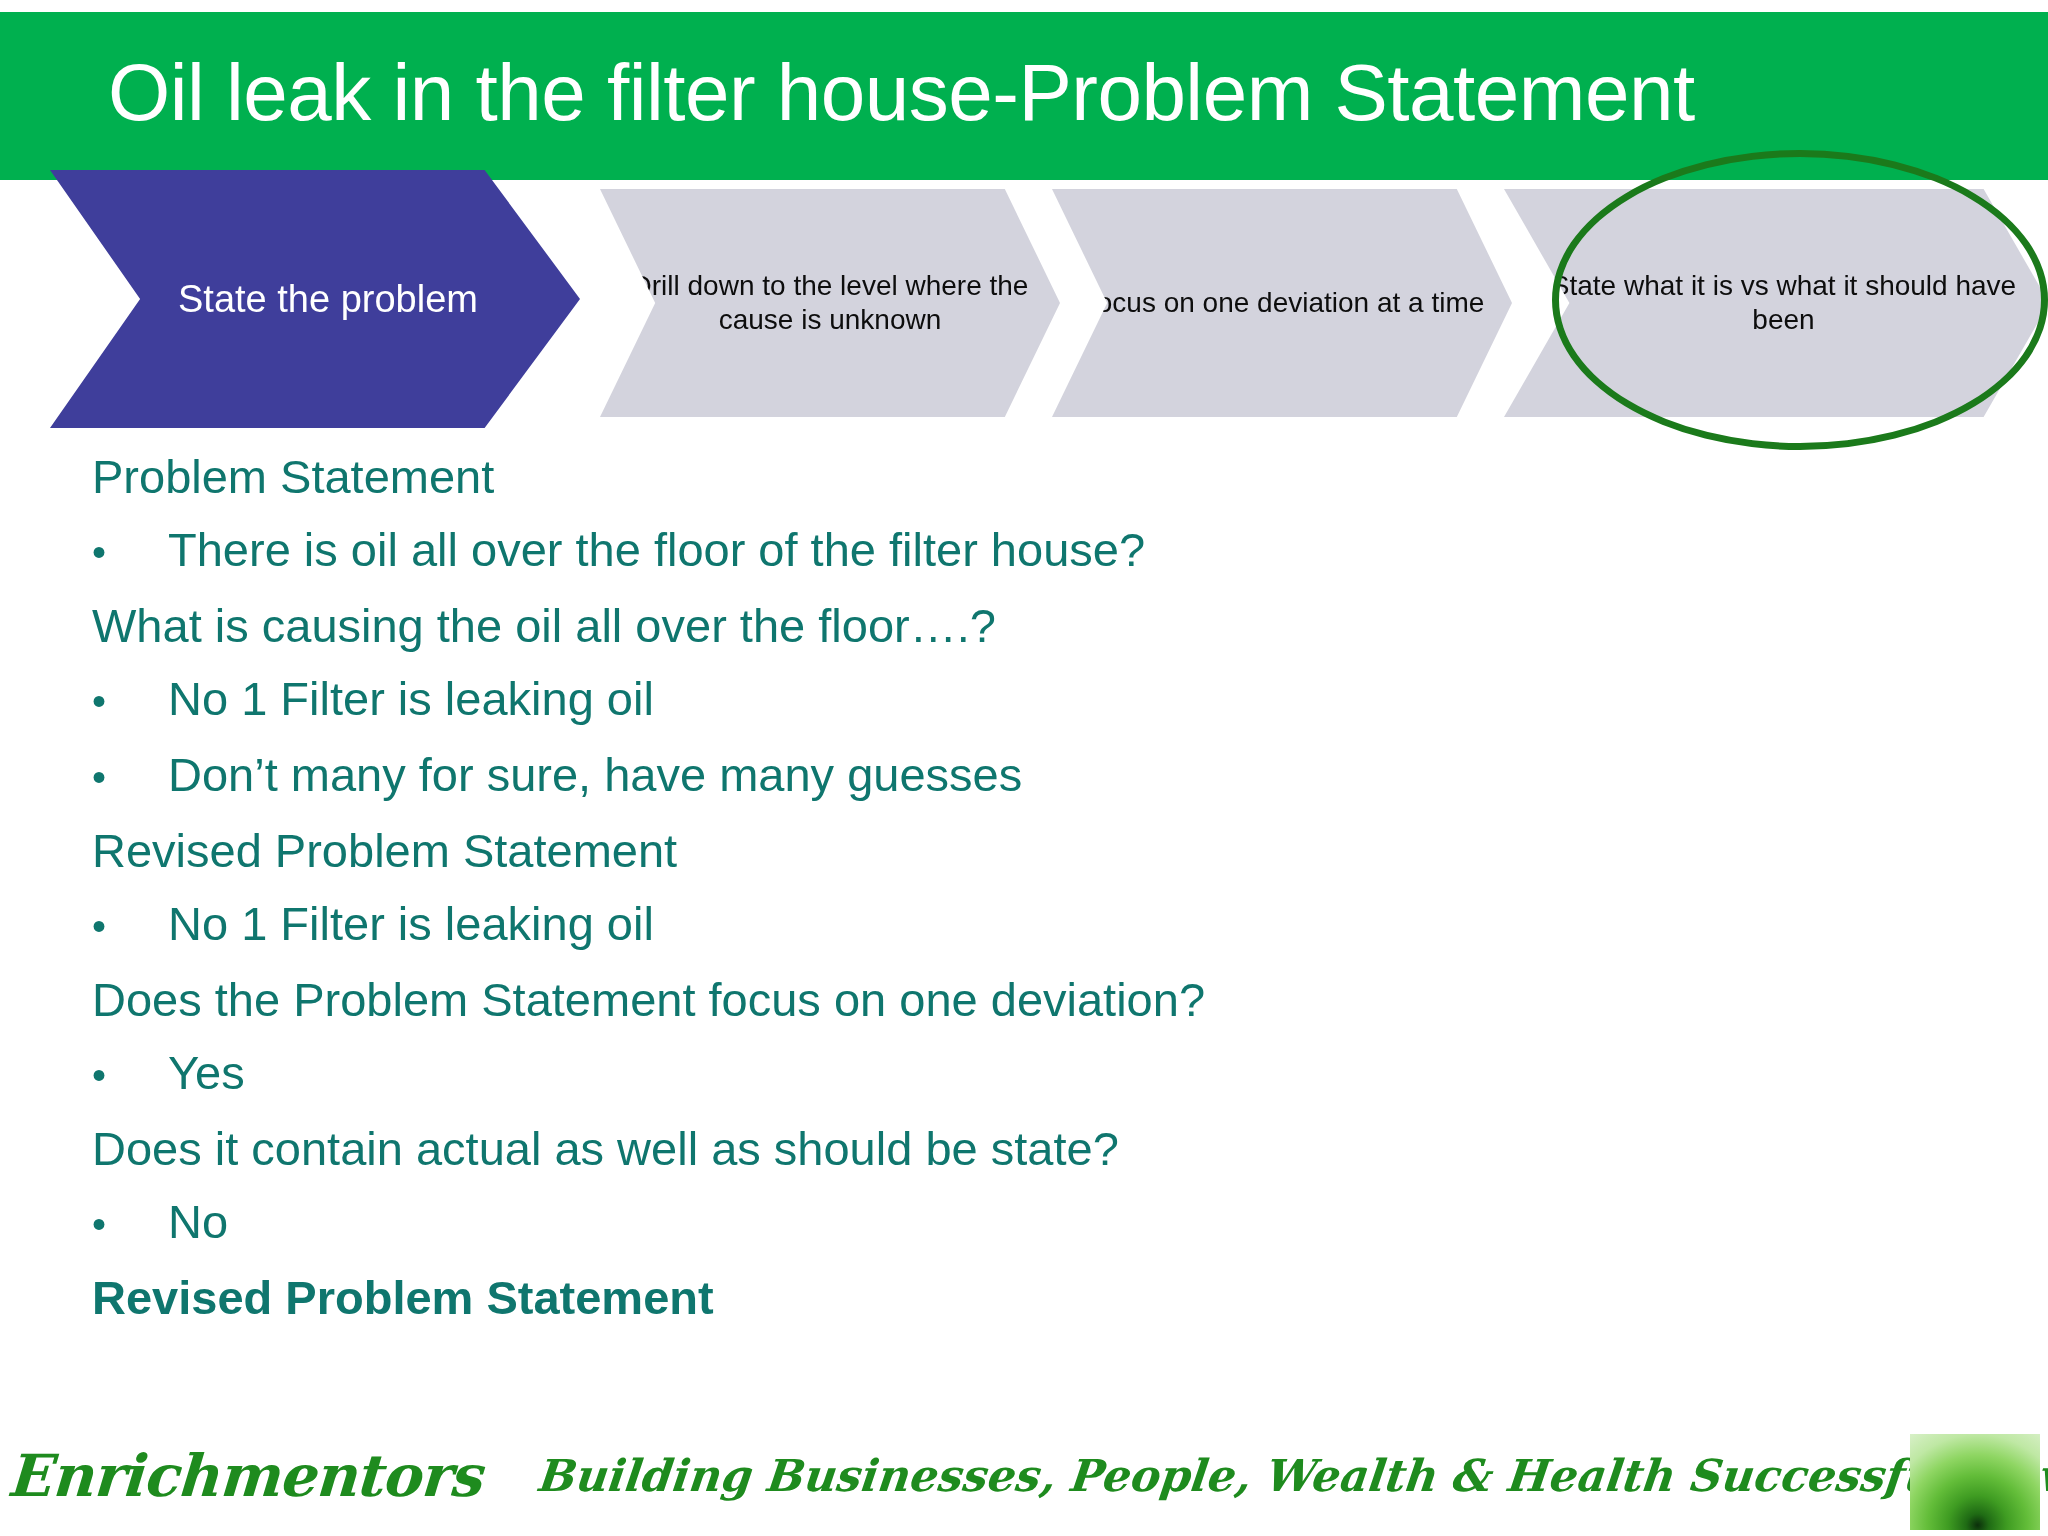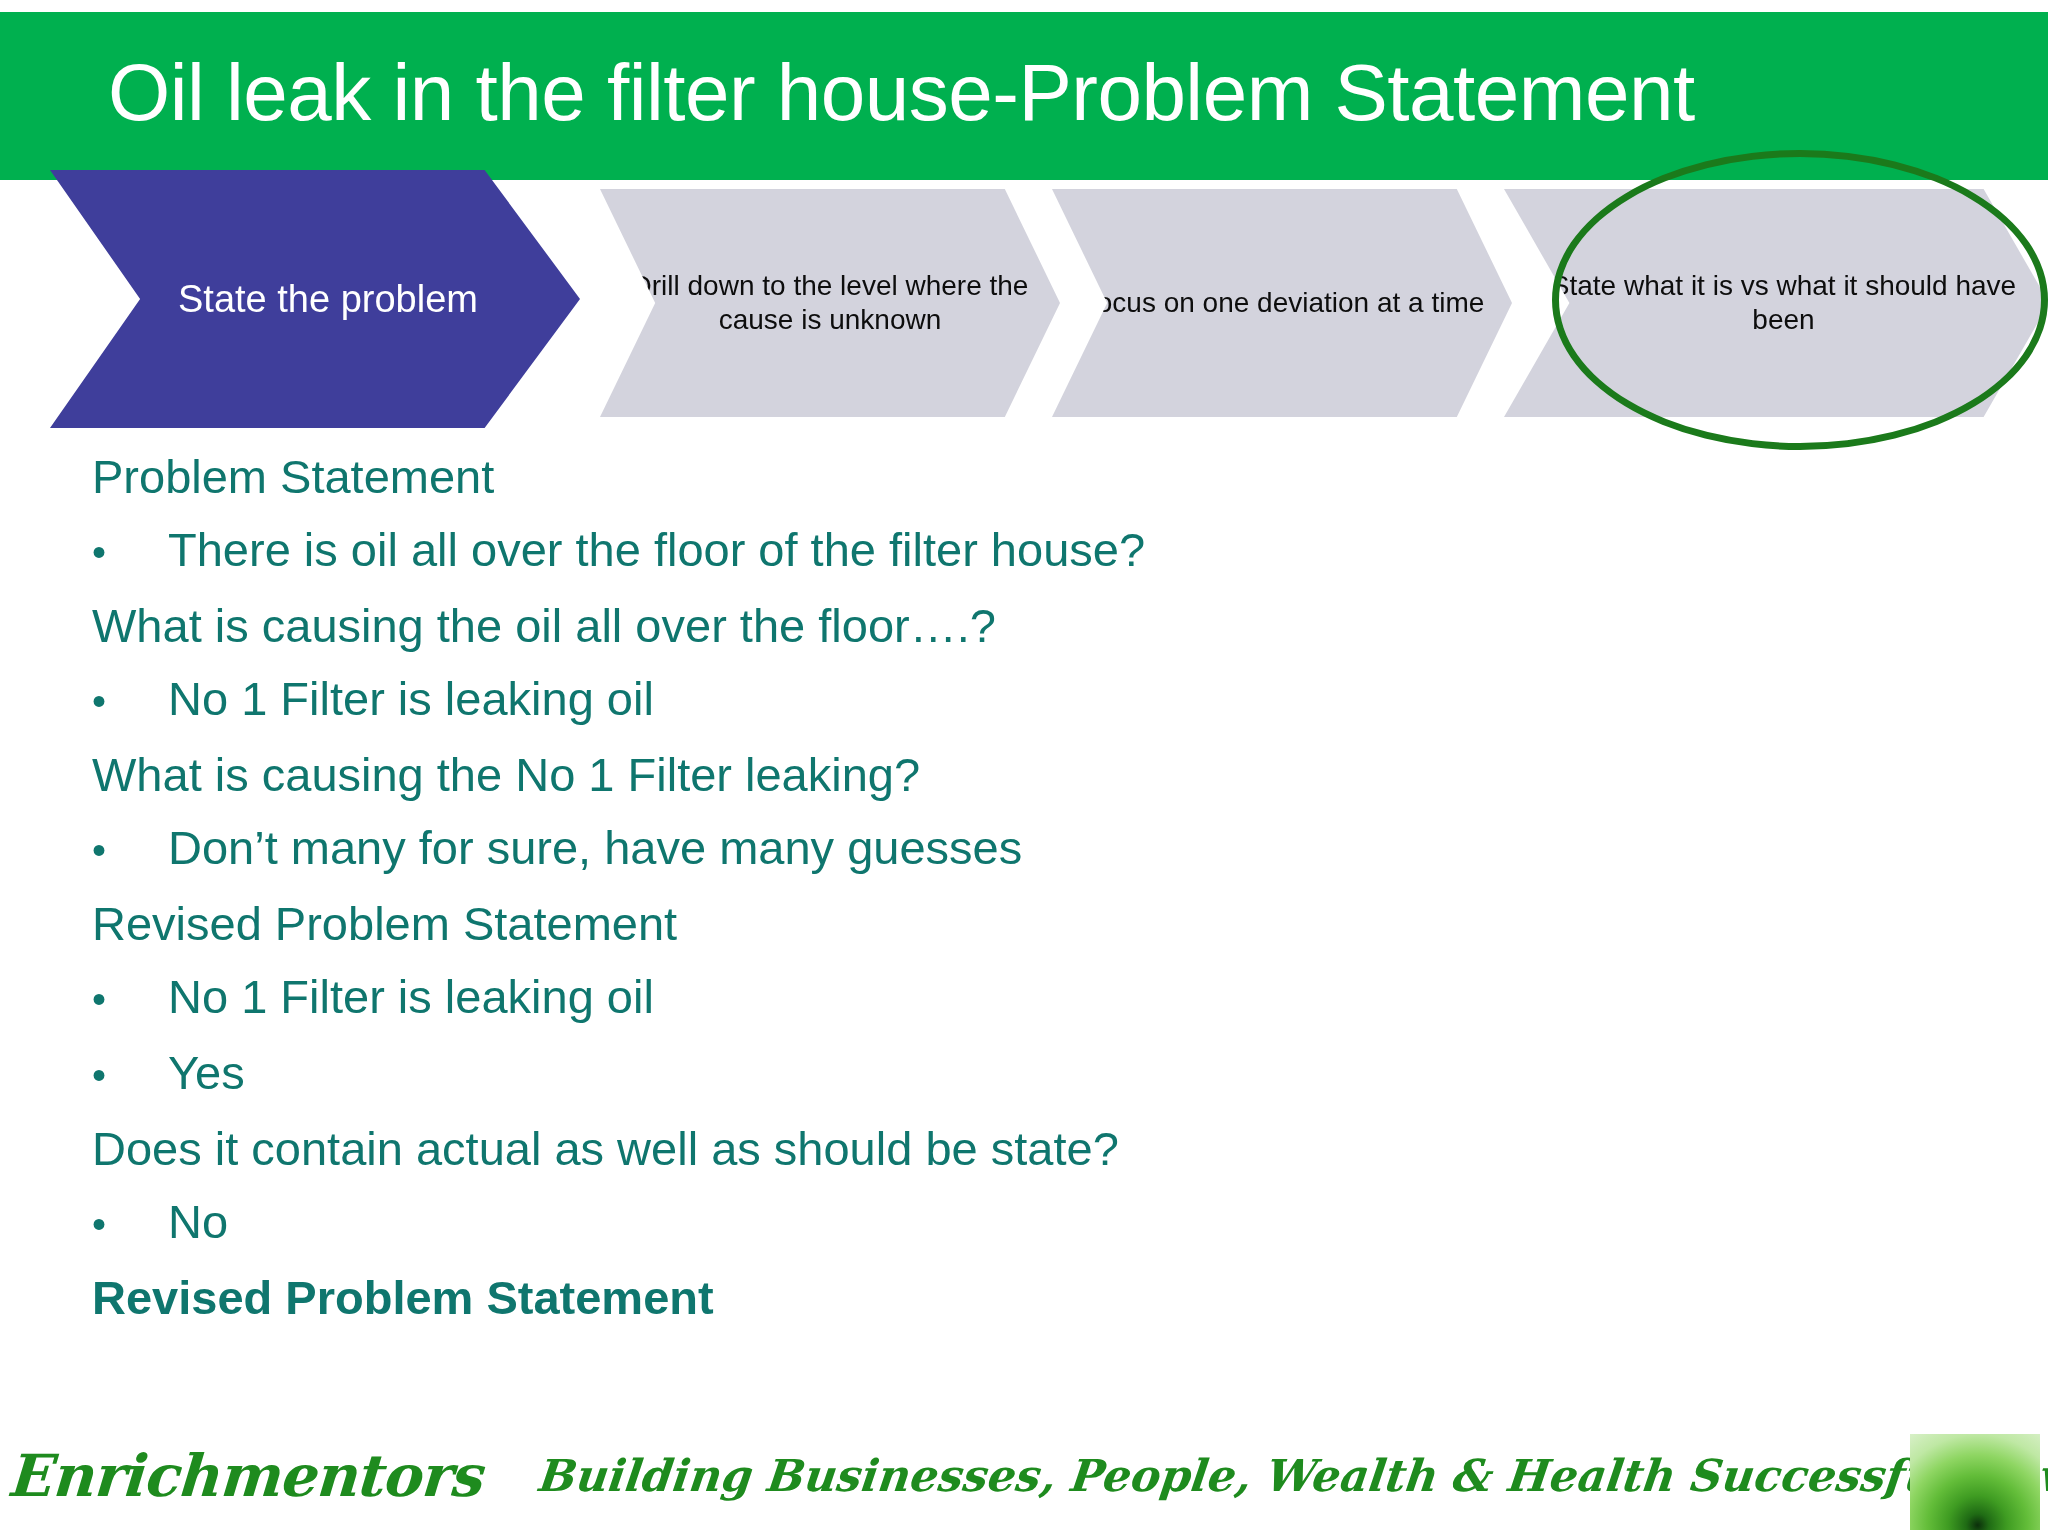--- a/index.html
+++ b/index.html
@@ -249,36 +249,36 @@
   </div>
 
   <div class="line">
     <span>What is causing the oil all over the floor….?</span>
   </div>
 
   <div class="line bullet">
     <span class="bul">•</span><span>No 1 Filter is leaking oil</span>
   </div>
 
-  <div class="line">
-    <span>What is causing the No 1 Filter leaking?</span>
-  </div>
 
   <div class="line bullet">
     <span class="bul">•</span><span>Don’t many for sure, have many guesses</span>
   </div>
 
   <div class="line">
     <span>Revised Problem Statement</span>
   </div>
 
   <div class="line bullet">
     <span class="bul">•</span><span>No 1 Filter is leaking oil</span>
   </div>
 
+  <div class="line">
+    <span>Does the Problem Statement focus on one deviation?</span>
+  </div>
 
   <div class="line bullet">
     <span class="bul">•</span><span>Yes</span>
   </div>
 
   <div class="line">
     <span>Does it contain actual as well as should be state?</span>
   </div>
 
   <div class="line bullet">

